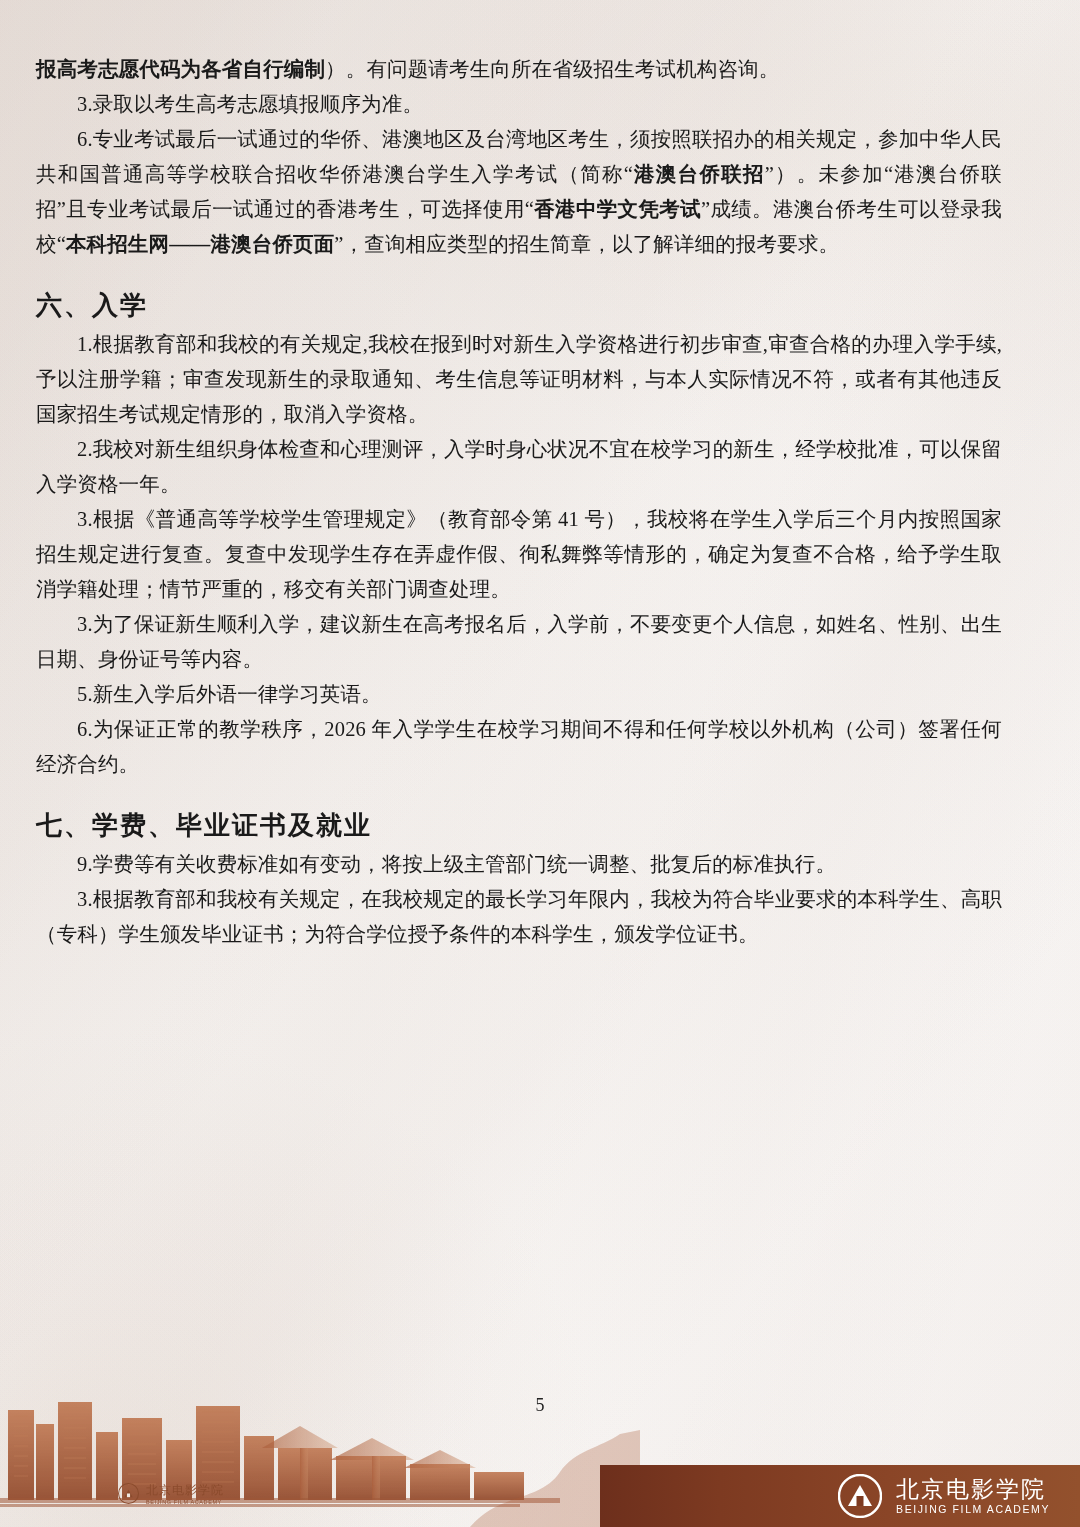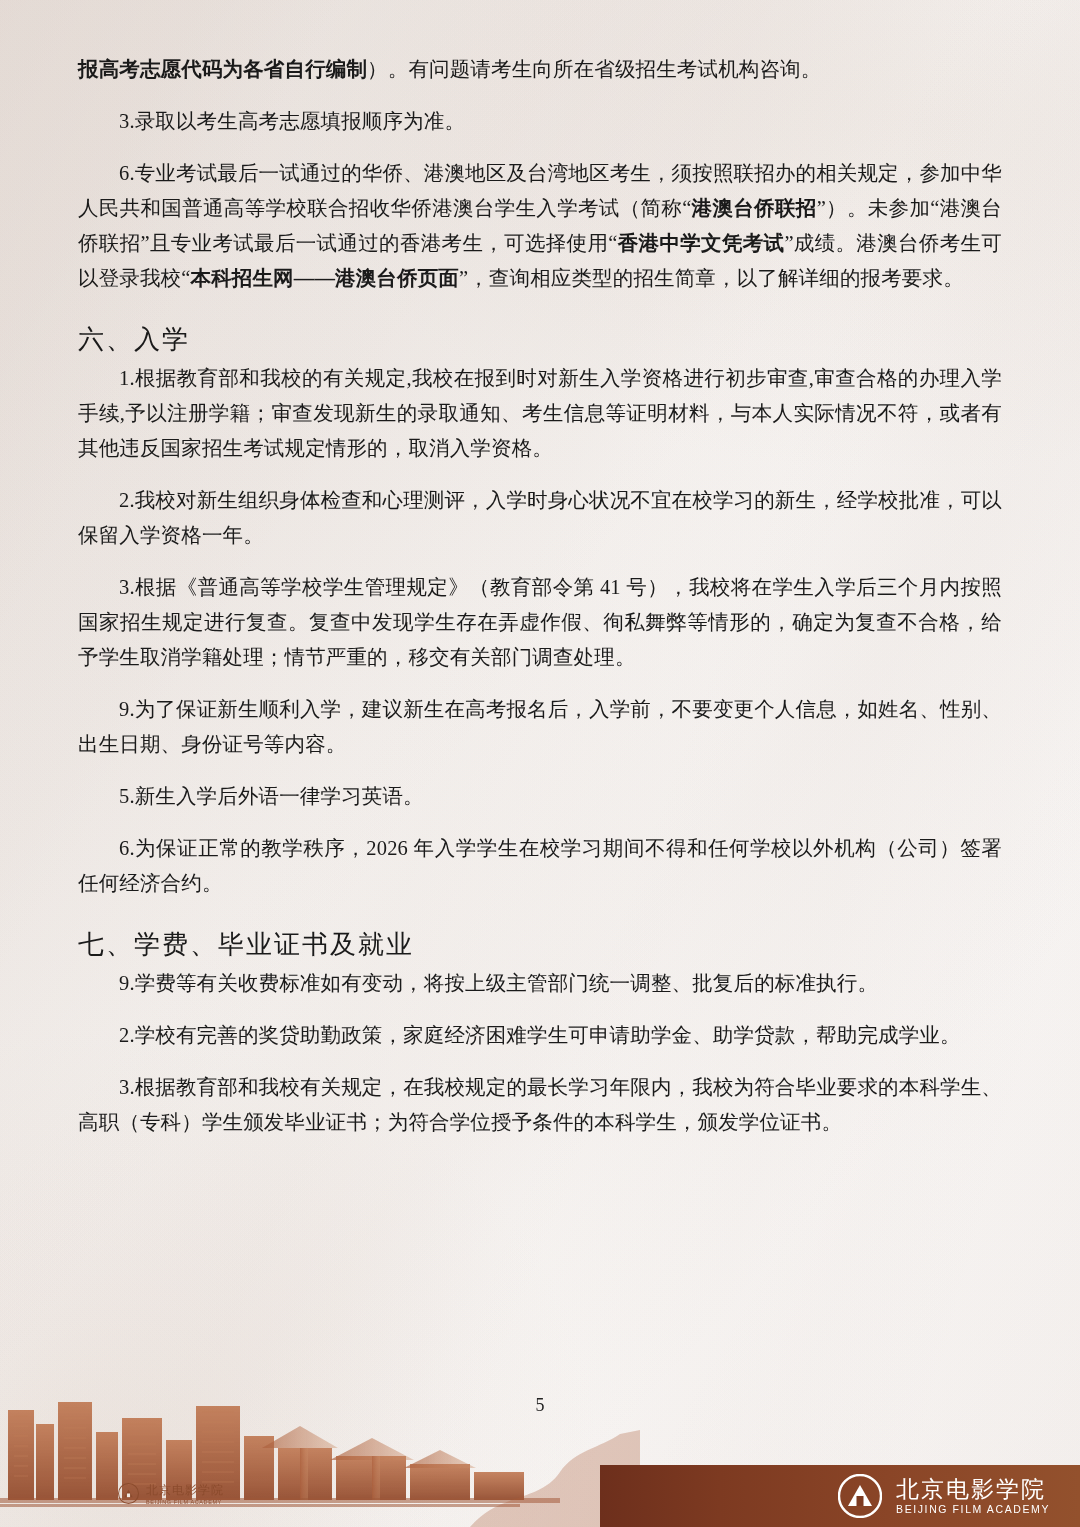--- a/index.html
+++ b/index.html
@@ -39,21 +39,21 @@
     background:
       linear-gradient(300deg, rgba(205,186,175,0.10) 0%, rgba(255,255,255,0) 24%),
       linear-gradient(290deg, rgba(198,178,168,0.09) 20%, rgba(255,255,255,0) 42%),
       linear-gradient(310deg, rgba(210,194,184,0.08) 40%, rgba(255,255,255,0) 58%);
     z-index: 0;
   }
 
   .page {
     position: relative;
     z-index: 2;
-    padding: 52px 78px 0 78px;
+    padding: 52px 78px 0 36px;
     box-sizing: border-box;
   }
 
   p.body-text {
     margin: 0;
     font-size: 20.5px;
     line-height: 35px;
     text-align: justify;
     text-justify: inter-ideograph;
     letter-spacing: 0.15px;
@@ -61,27 +61,27 @@
   p.indent {
     text-indent: 2em;
   }
   .bold {
     font-weight: bold;
   }
 
   h2.section-heading {
     margin: 26px 0 4px 0;
     font-size: 26px;
-    font-weight: normal;
+    font-weight: bold;
     letter-spacing: 2px;
     font-family: "Liberation Serif", "DejaVu Serif", serif;
   }
 
   .para-block p + p {
-    margin-top: 17px;
+    margin-top: 0;
   }
 
   .page-number {
     position: absolute;
     width: 100%;
     left: 0;
     top: 1395px;
     text-align: center;
     font-size: 18px;
     color: #222;
@@ -177,29 +177,28 @@
     <p class="body-text"><span class="bold">报高考志愿代码为各省自行编制</span><span>）。有问题请考生向所在省级招生考试机构咨询。</span></p>
     <p class="body-text indent">3.录取以考生高考志愿填报顺序为准。</p>
     <p class="body-text indent">6.专业考试最后一试通过的华侨、港澳地区及台湾地区考生，须按照联招办的相关规定，参加中华人民共和国普通高等学校联合招收华侨港澳台学生入学考试（简称“<span class="bold">港澳台侨联招</span>”）。未参加“港澳台侨联招”且专业考试最后一试通过的香港考生，可选择使用“<span class="bold">香港中学文凭考试</span>”成绩。港澳台侨考生可以登录我校“<span class="bold">本科招生网——港澳台侨页面</span>”，查询相应类型的招生简章，以了解详细的报考要求。</p>
   </div>
 
   <h2 class="section-heading">六、入学</h2>
   <div class="para-block">
     <p class="body-text indent">1.根据教育部和我校的有关规定,我校在报到时对新生入学资格进行初步审查,审查合格的办理入学手续,予以注册学籍；审查发现新生的录取通知、考生信息等证明材料，与本人实际情况不符，或者有其他违反国家招生考试规定情形的，取消入学资格。</p>
     <p class="body-text indent">2.我校对新生组织身体检查和心理测评，入学时身心状况不宜在校学习的新生，经学校批准，可以保留入学资格一年。</p>
     <p class="body-text indent">3.根据《普通高等学校学生管理规定》（教育部令第 41 号），我校将在学生入学后三个月内按照国家招生规定进行复查。复查中发现学生存在弄虚作假、徇私舞弊等情形的，确定为复查不合格，给予学生取消学籍处理；情节严重的，移交有关部门调查处理。</p>
-    <p class="body-text indent">9.为了保证新生顺利入学，建议新生在高考报名后，入学前，不要变更个人信息，如姓名、性别、出生日期、身份证号等内容。</p>
+    <p class="body-text indent">3.为了保证新生顺利入学，建议新生在高考报名后，入学前，不要变更个人信息，如姓名、性别、出生日期、身份证号等内容。</p>
     <p class="body-text indent">5.新生入学后外语一律学习英语。</p>
     <p class="body-text indent">6.为保证正常的教学秩序，2026 年入学学生在校学习期间不得和任何学校以外机构（公司）签署任何经济合约。</p>
   </div>
 
   <h2 class="section-heading">七、学费、毕业证书及就业</h2>
   <div class="para-block">
     <p class="body-text indent">9.学费等有关收费标准如有变动，将按上级主管部门统一调整、批复后的标准执行。</p>
-    <p class="body-text indent">2.学校有完善的奖贷助勤政策，家庭经济困难学生可申请助学金、助学贷款，帮助完成学业。</p>
     <p class="body-text indent">3.根据教育部和我校有关规定，在我校规定的最长学习年限内，我校为符合毕业要求的本科学生、高职（专科）学生颁发毕业证书；为符合学位授予条件的本科学生，颁发学位证书。</p>
   </div>
 
 </div>
 
 <div class="page-number">5</div>
 
 <svg class="skyline" viewBox="0 0 640 175" preserveAspectRatio="none">
   <defs>
     <linearGradient id="sk" x1="0" y1="0" x2="0" y2="1">

